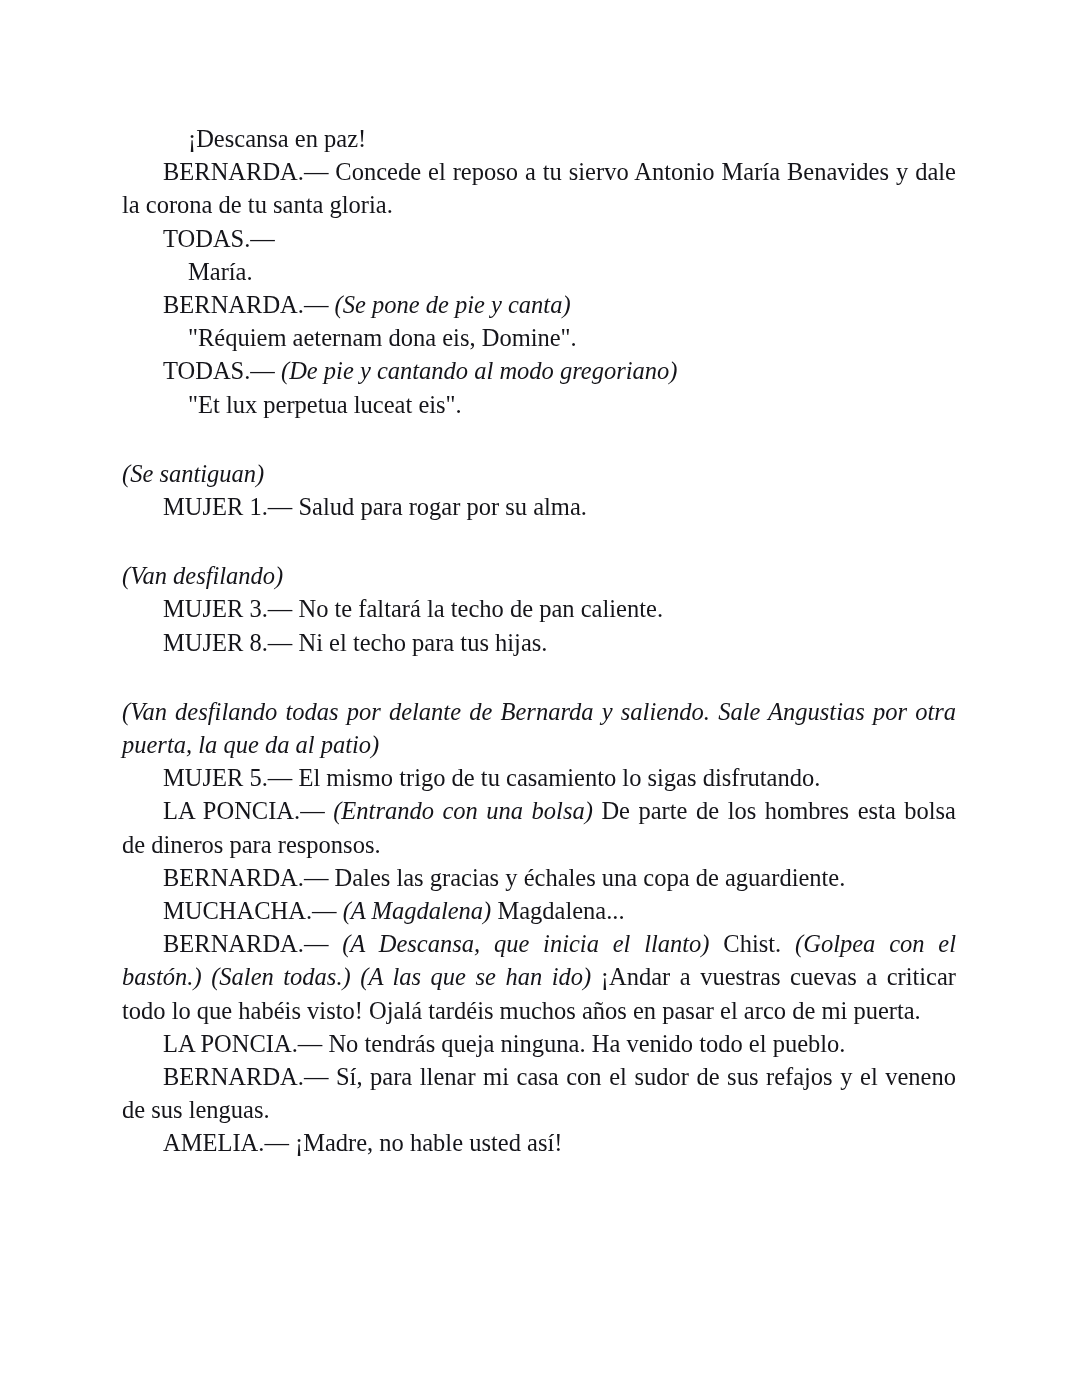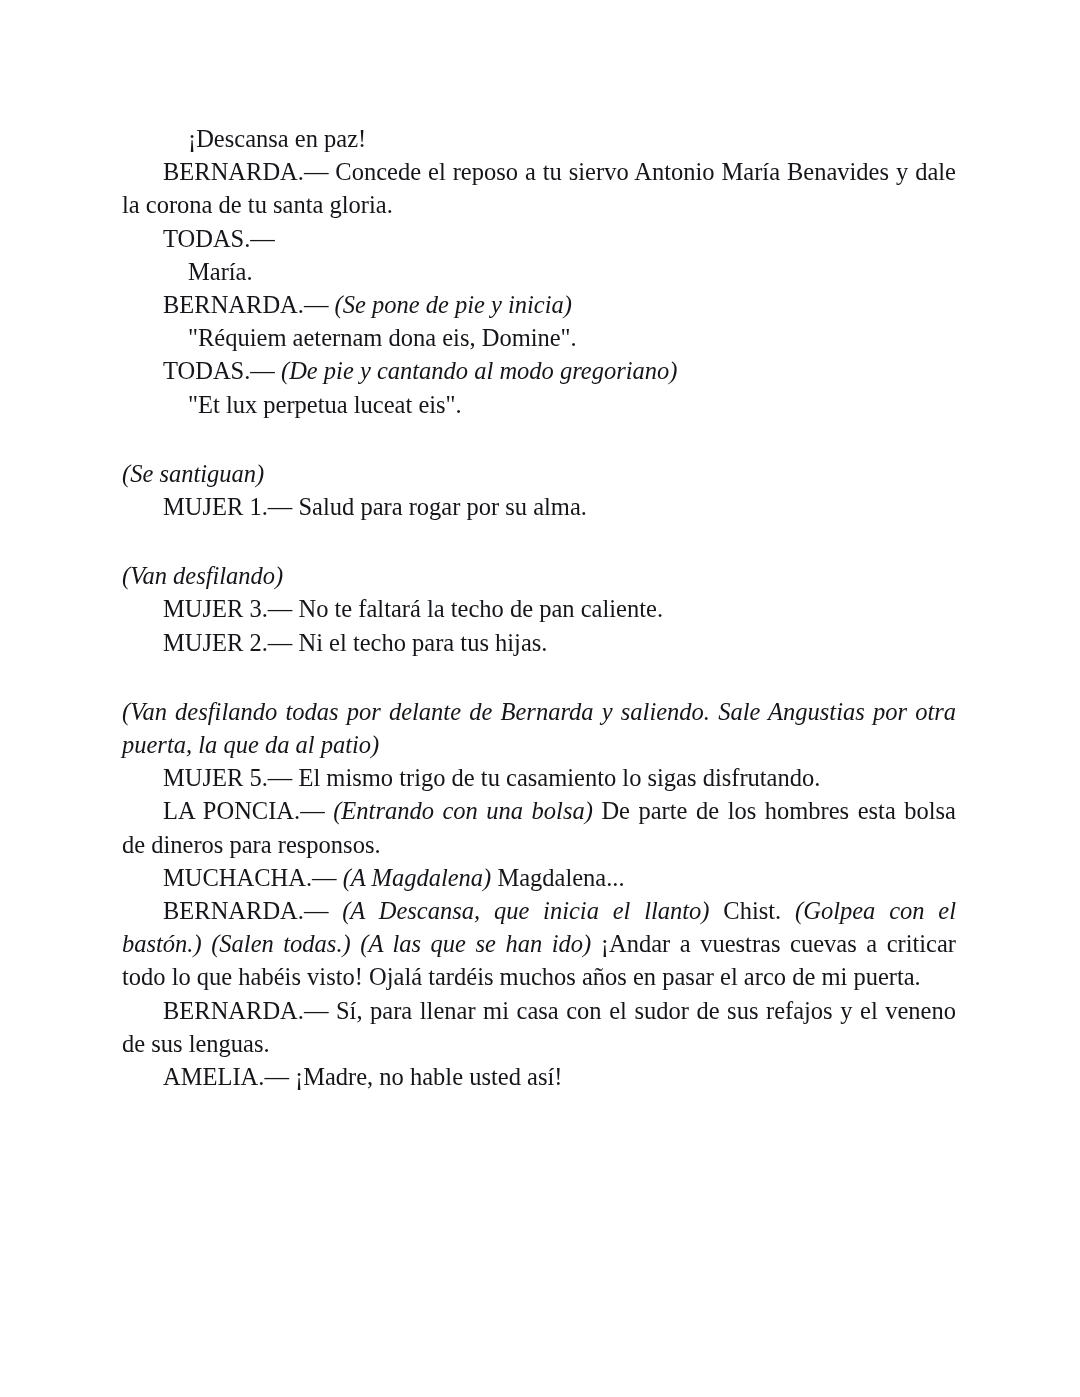--- a/index.html
+++ b/index.html
@@ -77,21 +77,21 @@
 
     <p class="line speech">
       <span class="speaker">TODAS.—</span><span class="roman"></span>
     </p>
 
     <p class="line verse gap-lg">
       <span>María.</span>
     </p>
 
     <p class="line speech gap-lg">
-      <span class="speaker">BERNARDA.—</span><span class="stage"> (Se pone de pie y inicia)</span>
+      <span class="speaker">BERNARDA.—</span><span class="stage"> (Se pone de pie y canta)</span>
     </p>
 
     <p class="line verse gap-md">
       <span>"Réquiem aeternam dona eis, Domine".</span>
     </p>
 
     <p class="line speech gap-md">
       <span class="speaker">TODAS.—</span><span class="stage"> (De pie y cantando al modo gregoriano)</span>
     </p>
 
@@ -109,44 +109,50 @@
 
     <p class="line direction">
       <span>(Van desfilando)</span>
     </p>
 
     <p class="line speech">
       <span class="speaker">MUJER 3.—</span><span class="roman"> No te faltará la techo de pan caliente.</span>
     </p>
 
     <p class="line speech">
-      <span class="speaker">MUJER 2.—</span><span class="roman"> Ni el techo para tus hijas.</span>
+      <span class="speaker">MUJER 8.—</span><span class="roman"> Ni el techo para tus hijas.</span>
     </p>
 
     <p class="line direction">
       <span>(Van desfilando todas por delante de Bernarda y saliendo. Sale Angustias por otra puerta, la que da al patio)</span>
     </p>
 
     <p class="line speech">
       <span class="speaker">MUJER 5.—</span><span class="roman"> El mismo trigo de tu casamiento lo sigas disfrutando.</span>
     </p>
 
     <p class="line speech">
       <span class="speaker">LA PONCIA.—</span><span class="stage"> (Entrando con una bolsa)</span><span class="roman"> De parte de los hombres esta bolsa de dineros para responsos.</span>
     </p>
 
+    <p class="line speech">
+      <span class="speaker">BERNARDA.—</span><span class="roman"> Dales las gracias y échales una copa de aguardiente.</span>
+    </p>
 
     <p class="line speech">
       <span class="speaker">MUCHACHA.—</span><span class="stage"> (A Magdalena)</span><span class="roman"> Magdalena...</span>
     </p>
 
     <p class="line speech">
       <span class="speaker">BERNARDA.—</span><span class="stage"> (A Descansa, que inicia el llanto)</span><span class="roman"> Chist.</span><span class="stage"> (Golpea con el bastón.) (Salen todas.) (A las que se han ido)</span><span class="roman"> ¡Andar a vuestras cuevas a criticar todo lo que habéis visto! Ojalá tardéis muchos años en pasar el arco de mi puerta.</span>
     </p>
 
+    <p class="line speech">
+      <span class="speaker">LA PONCIA.—</span><span class="roman"> No tendrás queja ninguna. Ha venido todo el pueblo.</span>
+    </p>
 
     <p class="line speech">
       <span class="speaker">BERNARDA.—</span><span class="roman"> Sí, para llenar mi casa con el sudor de sus refajos y el veneno de sus lenguas.</span>
     </p>
 
     <p class="line speech">
       <span class="speaker">AMELIA.—</span><span class="roman"> ¡Madre, no hable usted así!</span>
     </p>
 
   </div>

